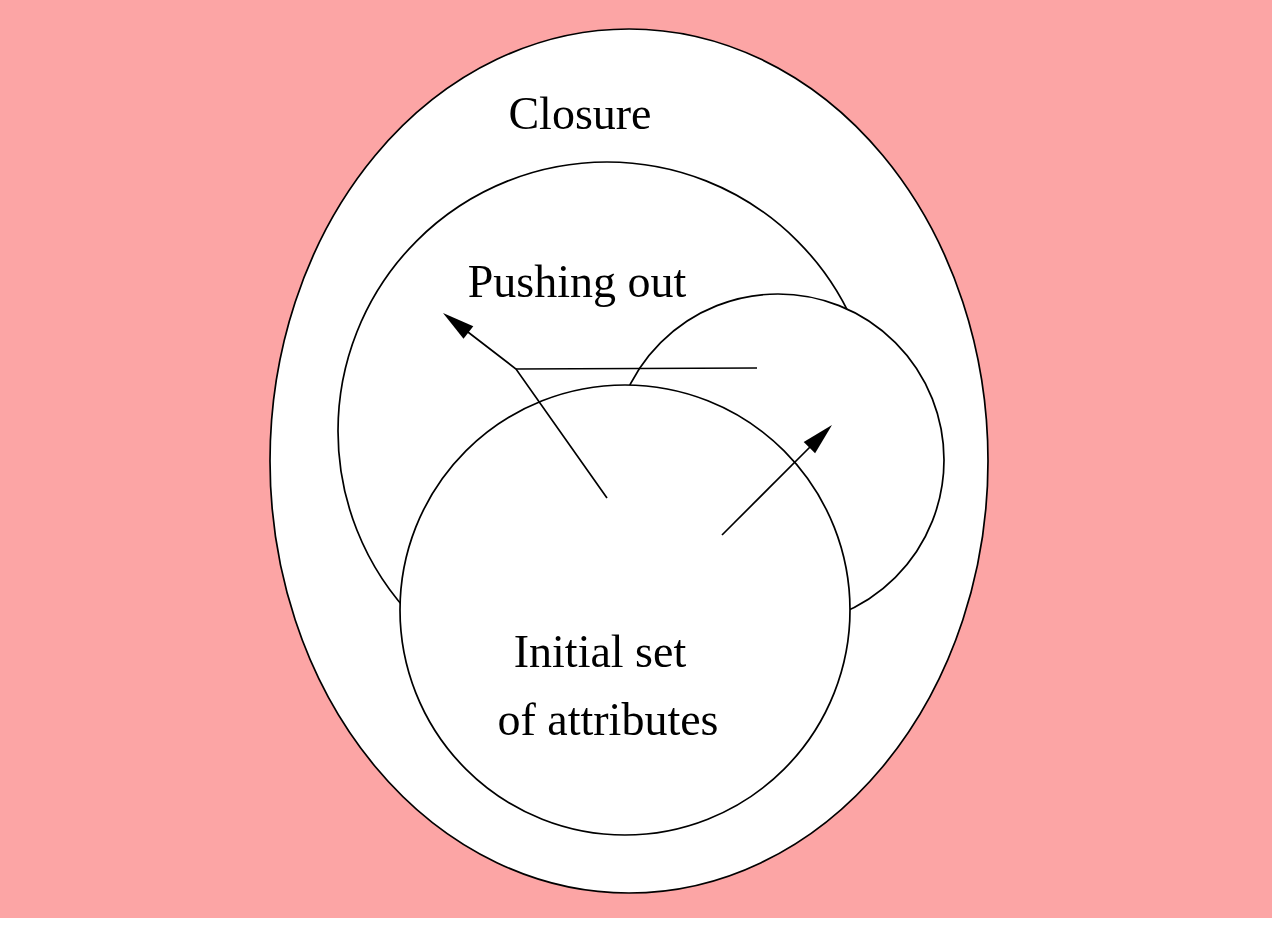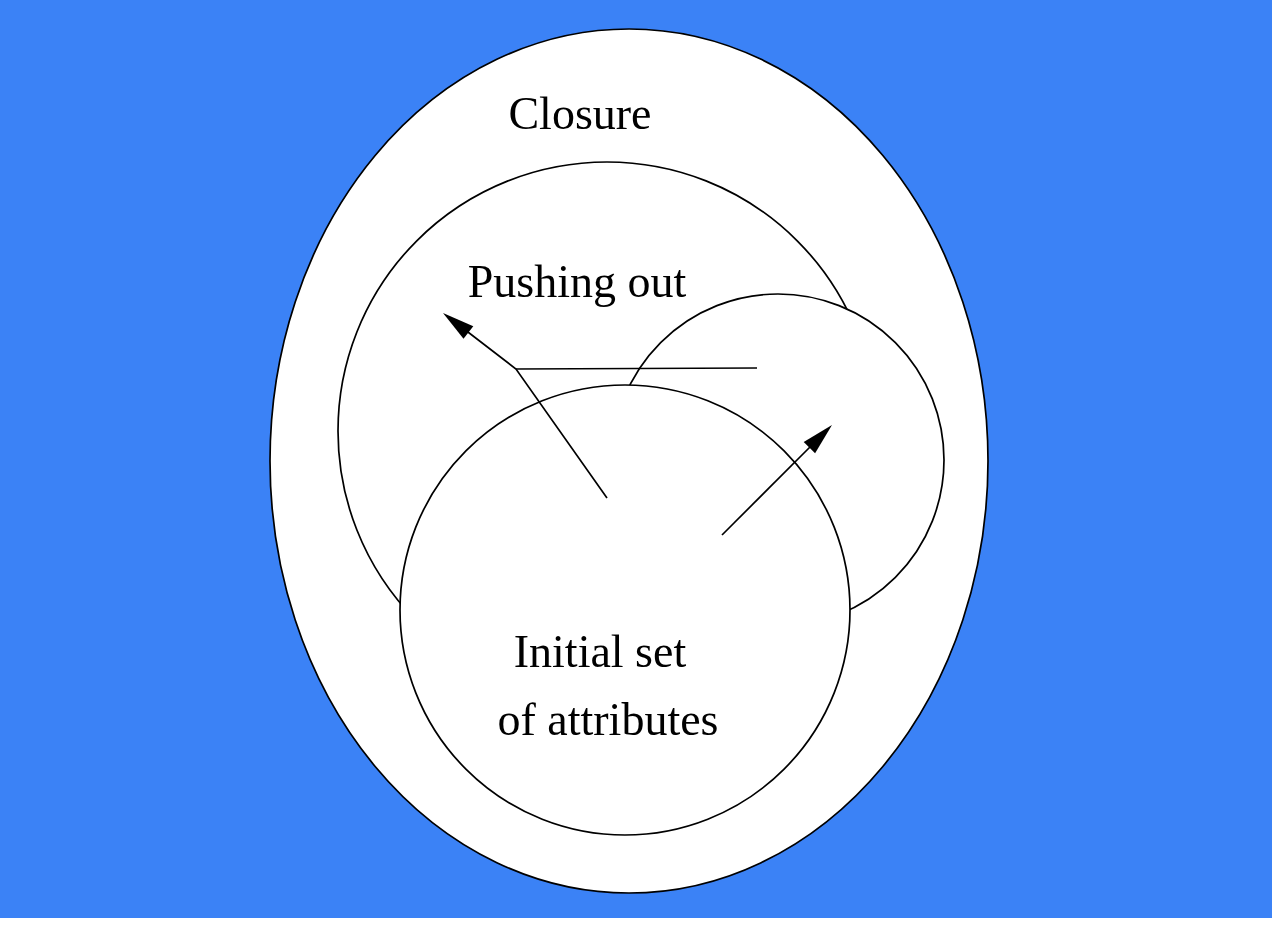--- a/index.html
+++ b/index.html
@@ -4,21 +4,21 @@
   <style>
     html, body {
       margin: 0;
       padding: 0;
       background: #ffffff;
     }
     .stage {
       position: relative;
       width: 1272px;
       height: 918px;
-      background: #3b82f6;
+      background: #fca5a5;
       overflow: hidden;
     }
     svg {
       display: block;
     }
     svg text {
       font-family: "Liberation Serif", "DejaVu Serif", serif;
       font-size: 46px;
       fill: #000000;
     }

